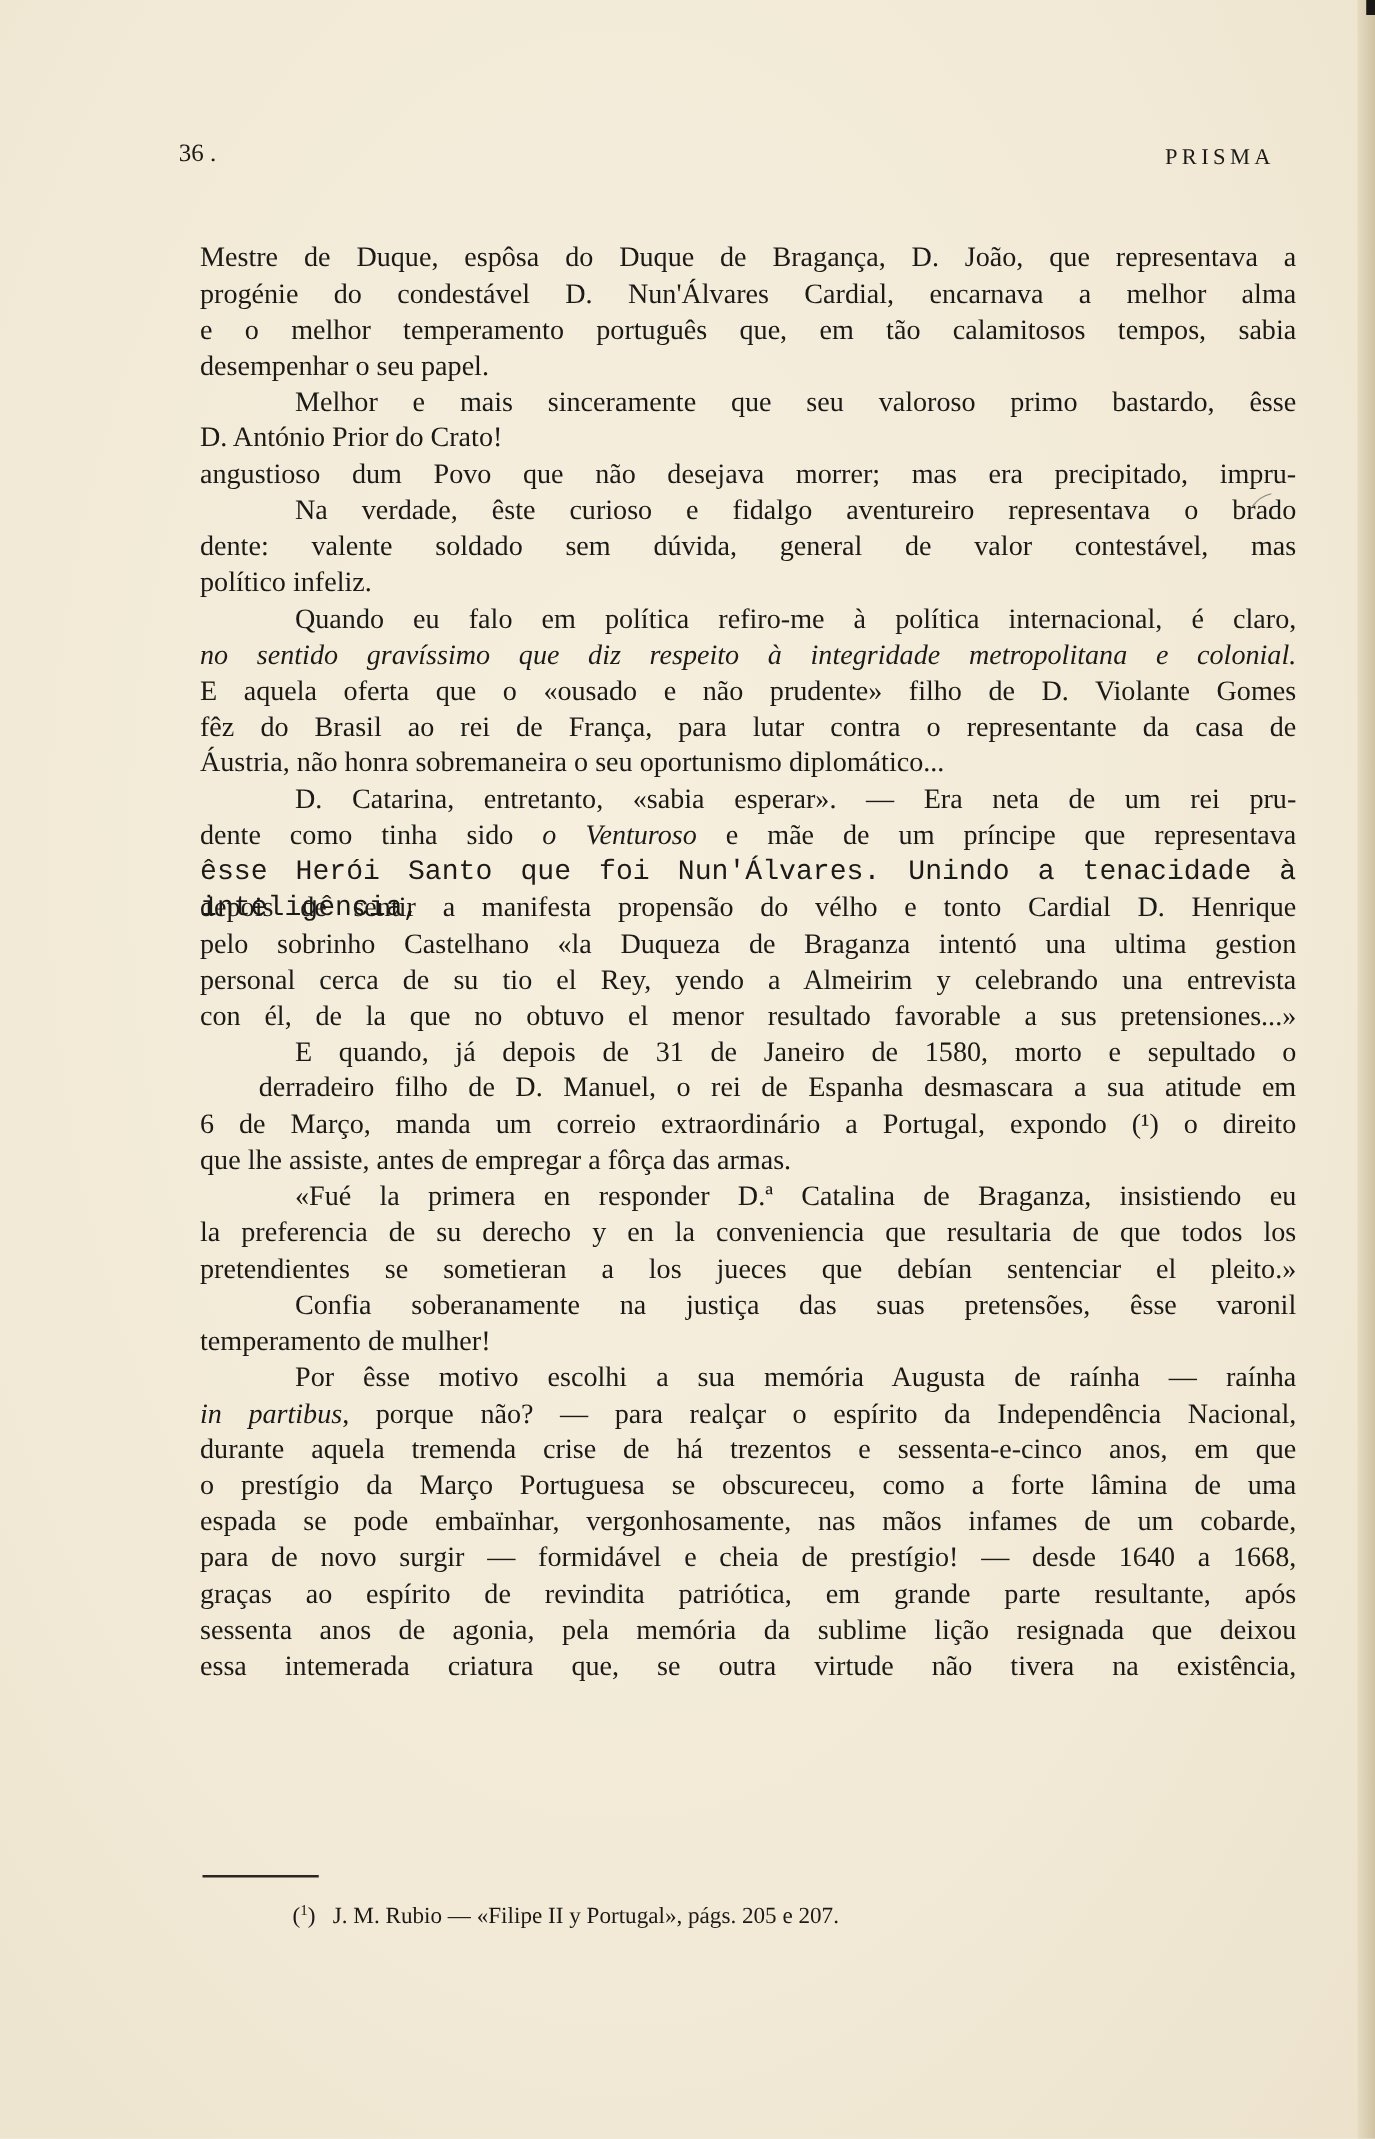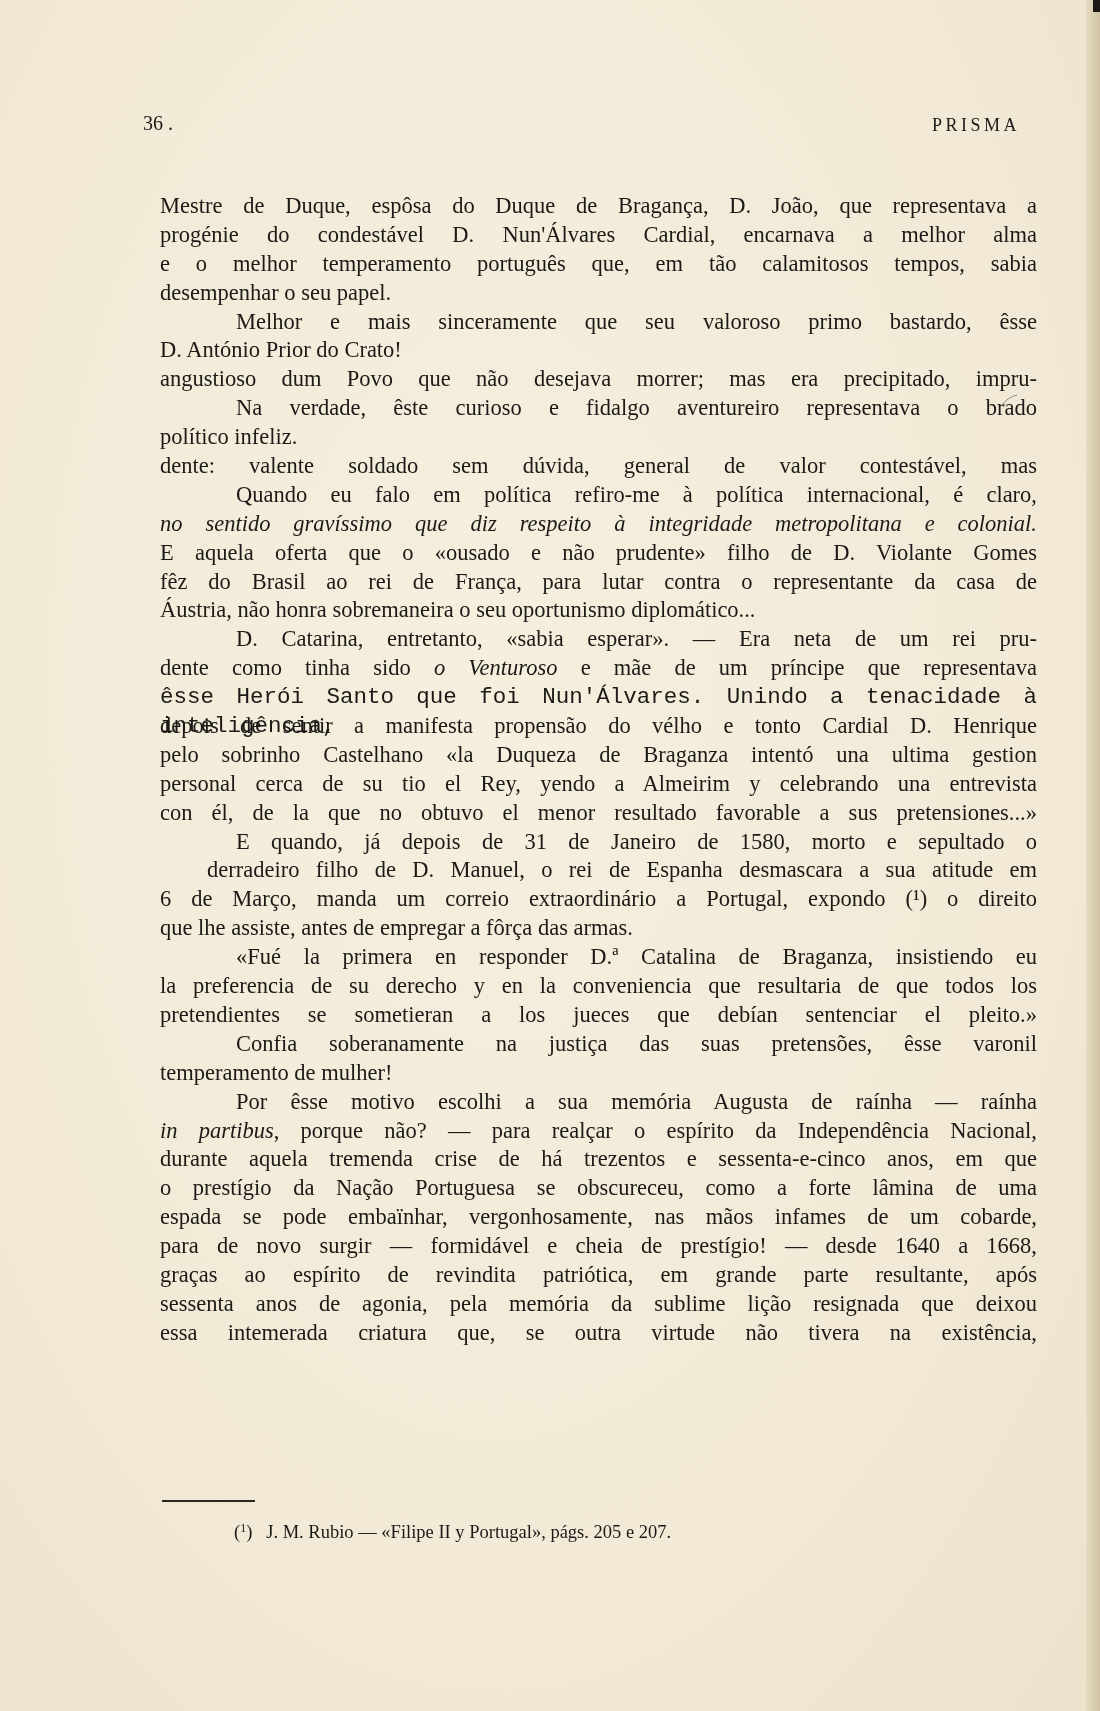--- a/index.html
+++ b/index.html
@@ -81,25 +81,25 @@
     </div>
     <div class="line last" style="white-space: normal;">
       <span style="display: block; white-space: normal; text-align: justify; text-align-last: left;">D. António Prior do Crato!</span>
     </div>
     <div class="line" style="white-space: normal;">
       <span style="display: block; white-space: normal; text-align: justify; text-align-last: justify;">angustioso dum Povo que não desejava morrer; mas era precipitado, impru-</span>
     </div>
     <div class="line indent" style="white-space: normal;">
       <span style="display: block; white-space: normal; text-align: justify; text-align-last: justify;">Na verdade, êste curioso e fidalgo aventureiro representava o brado</span>
     </div>
+    <div class="line" style="white-space: normal;">
+      <span style="display: block; white-space: normal; text-align: justify; text-align-last: justify;">dente: valente soldado sem dúvida, general de valor contestável, mas</span>
+    </div>
     <div class="line last" style="white-space: normal;">
       <span style="display: block; white-space: normal; text-align: justify; text-align-last: left;">político infeliz.</span>
-    </div>
-    <div class="line" style="white-space: normal;">
-      <span style="display: block; white-space: normal; text-align: justify; text-align-last: justify;">dente: valente soldado sem dúvida, general de valor contestável, mas</span>
     </div>
     <div class="line indent" style="white-space: normal;">
       <span style="display: block; white-space: normal; text-align: justify; text-align-last: justify;">Quando eu falo em política refiro-me à política internacional, é claro,</span>
     </div>
     <div class="line" style="white-space: normal; font-style: italic;">
       <span style="display: block; white-space: normal; text-align: justify; text-align-last: justify;">no sentido gravíssimo que diz respeito à integridade metropolitana e colonial.</span>
     </div>
     <div class="line" style="white-space: normal;">
       <span style="display: block; white-space: normal; text-align: justify; text-align-last: justify;">E aquela oferta que o «ousado e não prudente» filho de D. Violante Gomes</span>
     </div>
@@ -160,21 +160,21 @@
     <div class="line indent" style="white-space: normal;">
       <span style="display: block; white-space: normal; text-align: justify; text-align-last: justify;">Por êsse motivo escolhi a sua memória Augusta de raínha — raínha</span>
     </div>
     <div class="line" style="white-space: normal;">
       <span style="display: block; white-space: normal; text-align: justify; text-align-last: justify;"><em>in partibus</em><span>, porque não? — para realçar o espírito da Independência Nacional,</span></span>
     </div>
     <div class="line" style="white-space: normal;">
       <span style="display: block; white-space: normal; text-align: justify; text-align-last: justify;">durante aquela tremenda crise de há trezentos e sessenta-e-cinco anos, em que</span>
     </div>
     <div class="line" style="white-space: normal;">
-      <span style="display: block; white-space: normal; text-align: justify; text-align-last: justify;">o prestígio da Nação Portuguesa se obscureceu, como a forte lâmina de uma</span>
+      <span style="display: block; white-space: normal; text-align: justify; text-align-last: justify;">o prestígio da Março Portuguesa se obscureceu, como a forte lâmina de uma</span>
     </div>
     <div class="line" style="white-space: normal;">
       <span style="display: block; white-space: normal; text-align: justify; text-align-last: justify;">espada se pode embaïnhar, vergonhosamente, nas mãos infames de um cobarde,</span>
     </div>
     <div class="line" style="white-space: normal;">
       <span style="display: block; white-space: normal; text-align: justify; text-align-last: justify;">para de novo surgir — formidável e cheia de prestígio! — desde 1640 a 1668,</span>
     </div>
     <div class="line" style="white-space: normal;">
       <span style="display: block; white-space: normal; text-align: justify; text-align-last: justify;">graças ao espírito de revindita patriótica, em grande parte resultante, após</span>
     </div>

